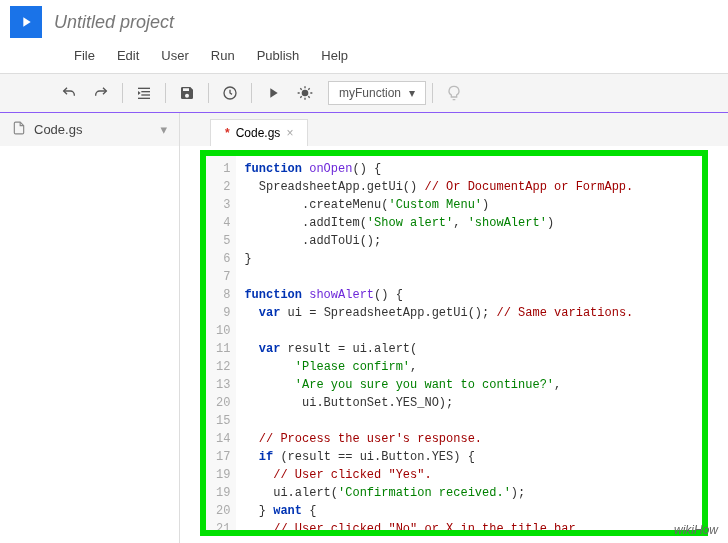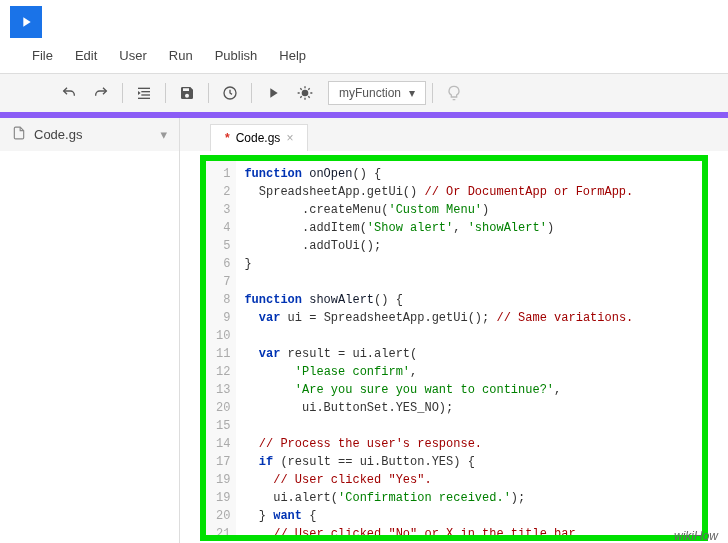--- a/index.html
+++ b/index.html
@@ -2,55 +2,56 @@
 <html><head>
 <meta charset="utf-8">
 <style>
 * { margin: 0; padding: 0; box-sizing: border-box; }
 body { font-family: Arial, sans-serif; font-size: 13px; background: #f1f1f1; width: 728px; height: 543px; overflow: hidden; position: relative; }
 .header { background: #fff; border-bottom: 1px solid #ddd; }
 .title-row { display: flex; align-items: center; padding: 6px 10px; }
 .logo { width: 32px; height: 32px; background: #1a73e8; display: flex; align-items: center; justify-content: center; margin-right: 12px; }
 .logo svg { width: 16px; height: 16px; }
 .title { font-size: 18px; color: #777; font-style: italic; flex: 1; }
-.menu-row { display: flex; gap: 2px; padding: 0 10px 6px 22px; }
+.menu-row { display: flex; gap: 2px; padding: 0 10px 6px 64px; }
 .menu-item { padding: 4px 10px; color: #444; cursor: pointer; font-size: 13px; }
-.toolbar { background: #f5f5f5; border-bottom: 6px solid #8b5cf6; padding: 6px 10px 6px 54px; display: flex; align-items: center; gap: 2px; }
+.toolbar { background: #f5f5f5; border-bottom: 1px solid #8b5cf6; padding: 6px 10px 6px 54px; display: flex; align-items: center; gap: 2px; }
 .tool-btn { width: 30px; height: 26px; display: flex; align-items: center; justify-content: center; cursor: pointer; color: #555; border-radius: 2px; }
 .tool-sep { width: 1px; height: 20px; background: #ccc; margin: 0 4px; }
 .func-select { display: flex; align-items: center; padding: 4px 10px; border: 1px solid #ccc; background: #fff; cursor: pointer; gap: 8px; font-size: 12px; color: #555; margin-left: 6px; }
 .main { display: flex; height: calc(100% - 110px); }
 .sidebar { width: 180px; background: #fff; border-right: 1px solid #ddd; }
 .file-item { display: flex; align-items: center; padding: 8px 12px; gap: 8px; color: #444; cursor: pointer; background: #f5f5f5; }
 .file-item .icon { color: #888; }
 .file-item .dd { margin-left: auto; color: #999; }
 .editor-area { flex: 1; background: #fff; display: flex; flex-direction: column; }
 .tabs { display: flex; padding: 6px 0 0 30px; background: #f5f5f5; }
 .tab { padding: 6px 14px; background: #fff; border: 1px solid #ddd; border-bottom: none; font-size: 12px; display: flex; align-items: center; gap: 6px; }
 .tab .mod { color: #d93025; font-weight: bold; }
 .tab .close { color: #aaa; cursor: pointer; }
 .code-wrap { flex: 1; border: 6px solid #00e000; margin: 4px 20px 10px 20px; display: flex; background: #fff; font-family: 'Courier New', monospace; font-size: 12px; line-height: 18px; overflow: hidden; }
 .gutter { background: #f8f8f8; color: #aaa; text-align: right; padding: 4px 6px 4px 10px; user-select: none; }
 .code { padding: 4px 8px; white-space: pre; color: #333; }
 .kw { color: #0033b3; font-weight: bold; }
-.fn { color: #0f172a; }
+.fn { color: #6d28d9; }
 .str { color: #008000; }
 .com { color: #a00000; }
-.watermark { position: absolute; bottom: 0; right: 10px; font-size: 12px; color: #666; font-style: italic; }
+.watermark { position: absolute; bottom: 6px; right: 10px; font-size: 12px; color: #666; font-style: italic; }
 </style>
 </head>
 <body>
 
 <div class="header">
   <div class="title-row">
     <div class="logo">
       <svg viewBox="0 0 24 24" fill="white">
           <path d="M8 5v14l11-7z"></path>
         </svg>
     </div>
+    <div class="title">Untitled project</div>
   </div>
   <div class="menu-row">
     <div class="menu-item">File</div>
     <div class="menu-item">Edit</div>
     <div class="menu-item">User</div>
     <div class="menu-item">Run</div>
     <div class="menu-item">Publish</div>
     <div class="menu-item">Help</div>
   </div>
 </div>

